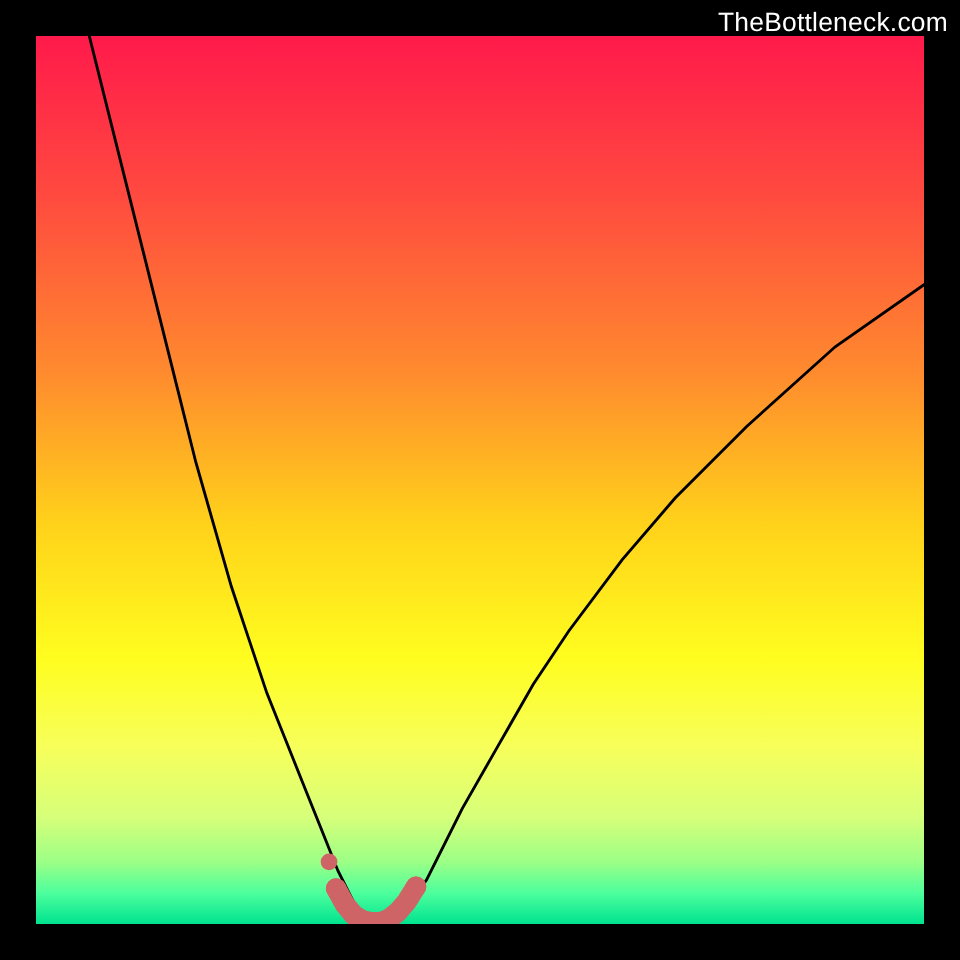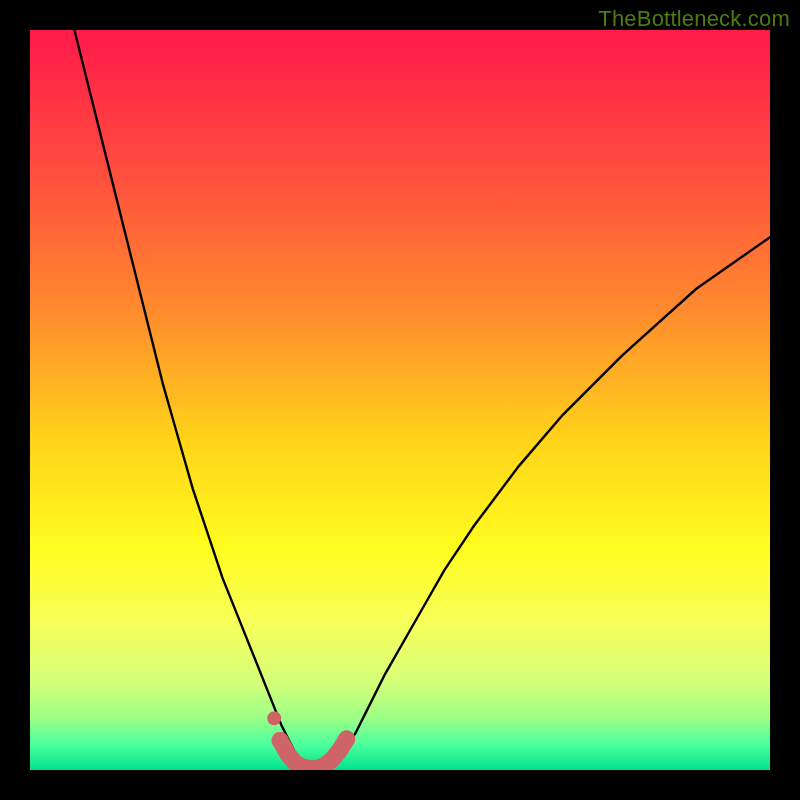--- a/index.html
+++ b/index.html
@@ -22,21 +22,21 @@
     position: absolute;
     left: 0;
     top: 0;
     width: 740px;
     height: 740px;
   }
   .watermark {
     position: absolute;
     top: 6px;
     right: 10px;
-    color: #4d7c0f;
+    color: #ffffff;
     font-size: 22px;
     letter-spacing: 0.2px;
     font-weight: 500;
   }
   svg { display: block; }
 </style>
 </head>
 <body>
 
 <div class="watermark">TheBottleneck.com</div>

